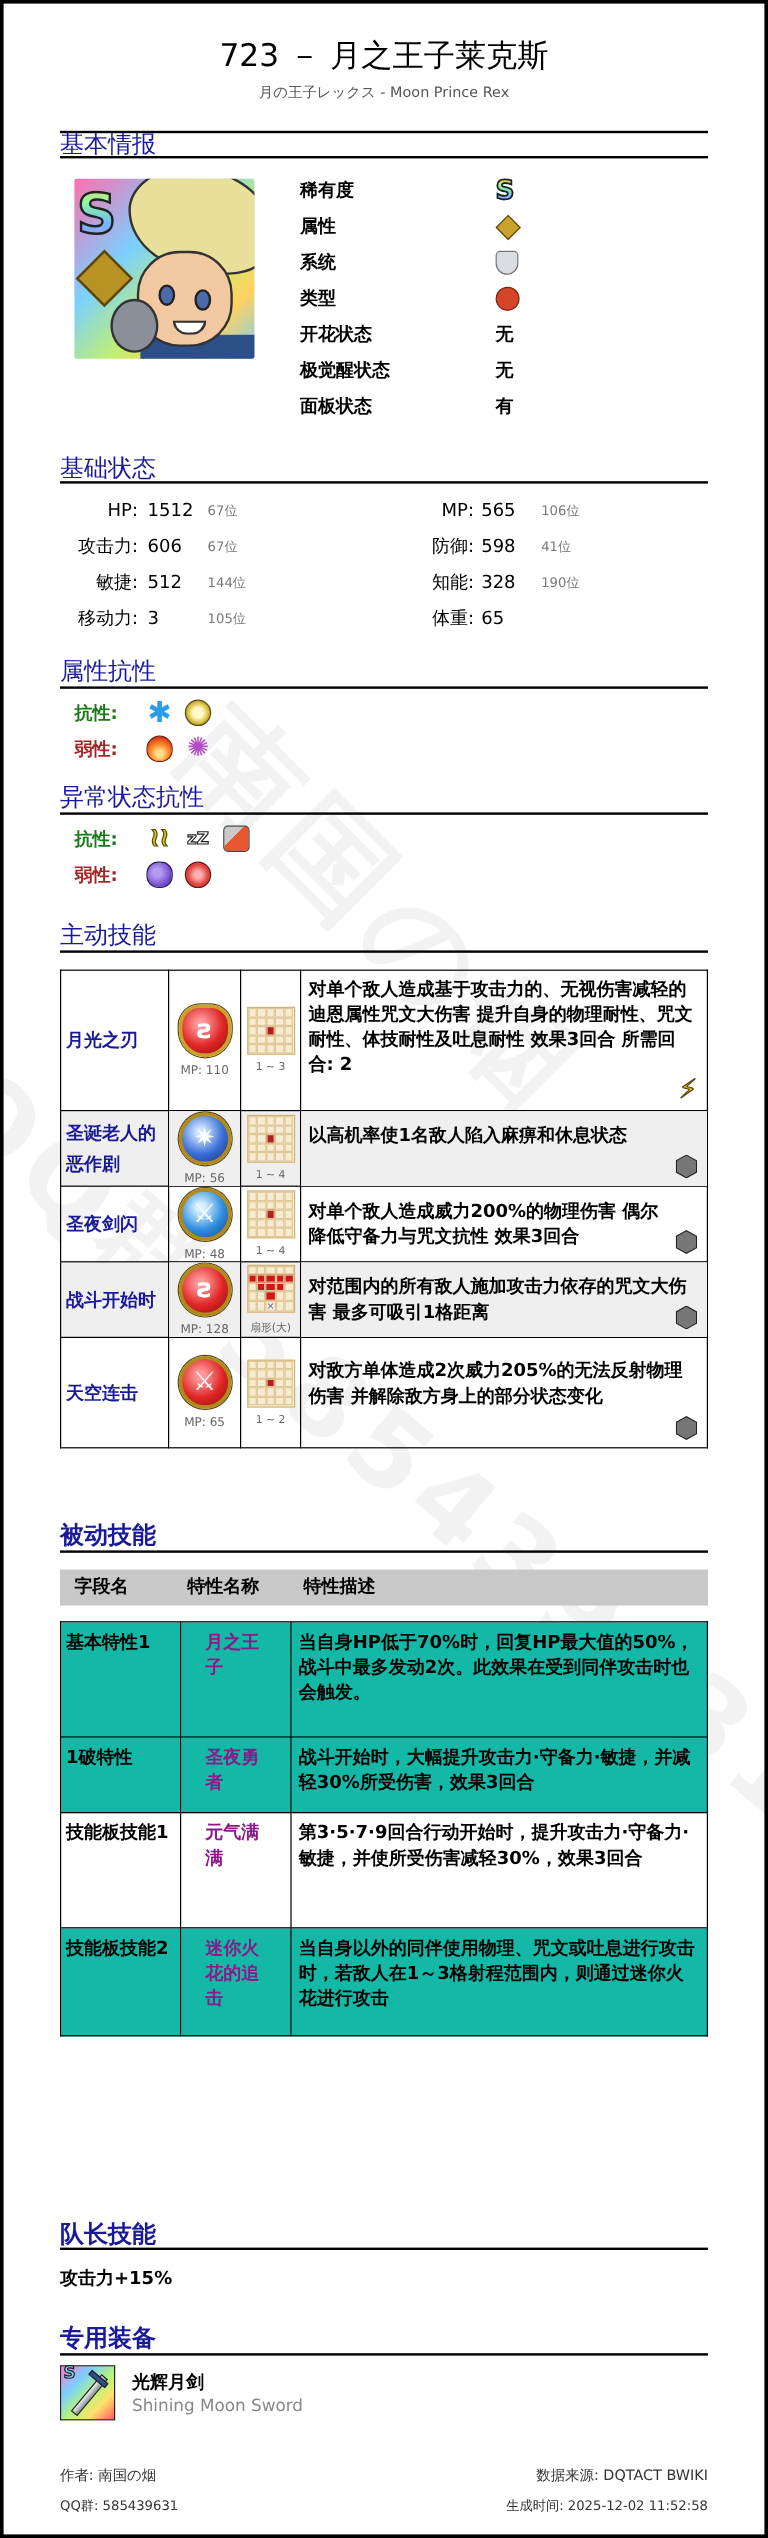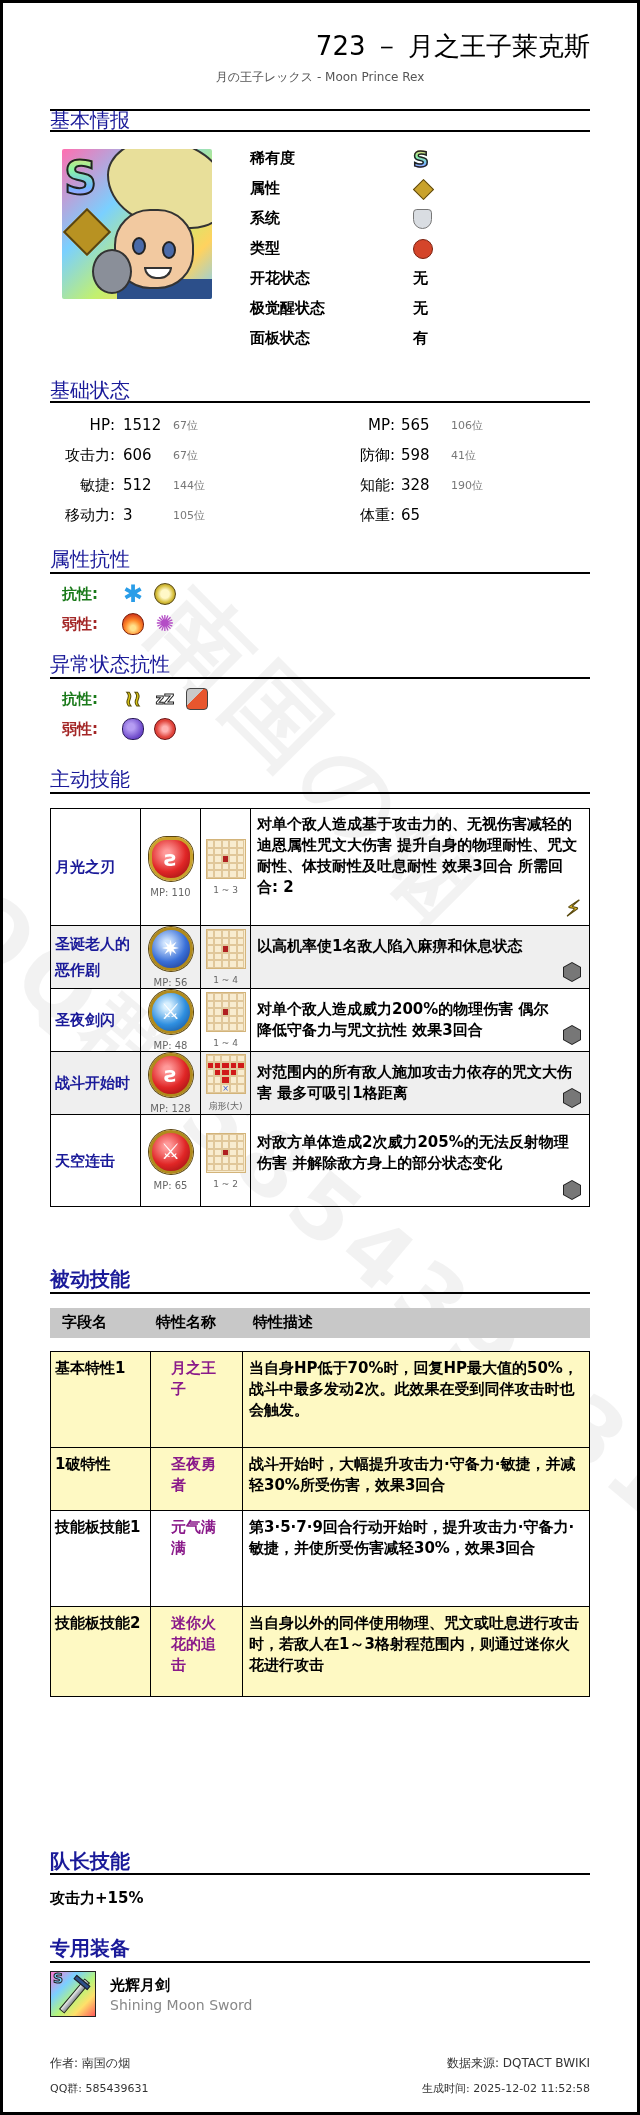--- a/index.html
+++ b/index.html
@@ -5,21 +5,21 @@
   * { box-sizing: border-box; margin: 0; padding: 0; }
   html, body { width: 640px; height: 2115px; background: #000; }
   body { font-family: "DejaVu Sans", sans-serif; color: #000; position: relative; overflow: hidden; }
   .frame { position: absolute; left: 3px; top: 3px; width: 634px; height: 2109px; background: #fff; }
   .content { position: absolute; left: 47px; top: 0; width: 540px; }
 
   .watermark { position: absolute; font-family: "DejaVu Sans", sans-serif; font-weight: bold; color: rgba(0,0,0,0.05); font-size: 96px; white-space: nowrap; pointer-events: none; }
   .wm1 { left: 210px; top: 560px; transform: rotate(45deg); transform-origin: left top; letter-spacing: 10px; }
   .wm2 { left: 0px; top: 860px; transform: rotate(40deg); transform-origin: left top; font-size: 88px; letter-spacing: 8px; }
 
-  .title { position: absolute; top: 26px; left: 0; width: 540px; text-align: right; font-size: 26px; font-family: "DejaVu Sans", sans-serif; }
+  .title { position: absolute; top: 26px; left: 0; width: 540px; text-align: center; font-size: 26px; font-family: "DejaVu Sans", sans-serif; }
   .subtitle { position: absolute; top: 66px; left: 0; width: 540px; text-align: center; font-size: 12px; color: #555; }
   .hr { position: absolute; left: 0; width: 540px; height: 2px; background: #000; }
 
   .section-title { position: absolute; left: 0; font-size: 20px; color: #1a1a99; }
   .section-title.bold { font-weight: bold; }
 
   
   .portrait { position: absolute; left: 12px; top: 146px; width: 150px; height: 150px; border-radius: 2px; overflow: hidden;
     background: linear-gradient(135deg,#ff6fb0 0%,#7ad0ff 35%,#c2f06f 60%,#ffd25f 80%,#7ad0ff 100%); }
   .portrait .hair { position: absolute; left: 45px; top: -10px; width: 120px; height: 90px; background: #e8df9a; border-radius: 40% 60% 30% 60%; border: 2px solid #333; }
@@ -90,21 +90,21 @@
   .desc-icon { position: absolute; right: 8px; bottom: 6px; }
   .hex { width: 16px; height: 18px; background: #777; clip-path: polygon(50% 0,100% 25%,100% 75%,50% 100%,0 75%,0 25%); }
   .hex-border { width: 18px; height: 20px; background: #222; clip-path: polygon(50% 0,100% 25%,100% 75%,50% 100%,0 75%,0 25%); position: relative; }
   .hex-border .hex { position: absolute; left: 1px; top: 1px; }
   .spark { color: #e0b820; font-size: 22px; font-weight: bold; -webkit-text-stroke: 1px #5a4a10; }
 
   
   .pheader { position: absolute; left: 0; width: 540px; height: 30px; background: #c8c8c8; font-size: 15px; font-weight: bold; }
   .pheader span { position: absolute; top: 5px; }
   .passive td { border: 1.5px solid #000; vertical-align: top; font-size: 15px; font-weight: bold; line-height: 21px; }
-  .passive tr.alt td { background: #fef9c3; }
+  .passive tr.alt td { background: #14b8a6; }
   .p-field { width: 100px; padding: 6px 4px; }
   .p-name { width: 92px; padding: 6px 20px; color: #8a1a8a; }
   .p-desc { padding: 6px 6px; }
 
   .leader { position: absolute; left: 0; font-size: 15px; font-weight: bold; }
 
   .equip-icon { position: absolute; left: 0; width: 46px; height: 46px; border: 1.5px solid #222;
     background: linear-gradient(135deg,#ff7ad0,#7ad0ff 30%,#b5f57a 55%,#ffe06a 75%,#ff5a5a); }
   .equip-icon .s { position: absolute; left: 2px; top: -2px; font-size: 14px; font-weight: bold; color: #7ad0ff; -webkit-text-stroke: 1px #222; }
   .equip-icon .blade { position: absolute; left: 20px; top: 4px; width: 7px; height: 40px; background: linear-gradient(90deg,#eee,#8a8f99); border: 1px solid #222; transform: rotate(40deg); }

